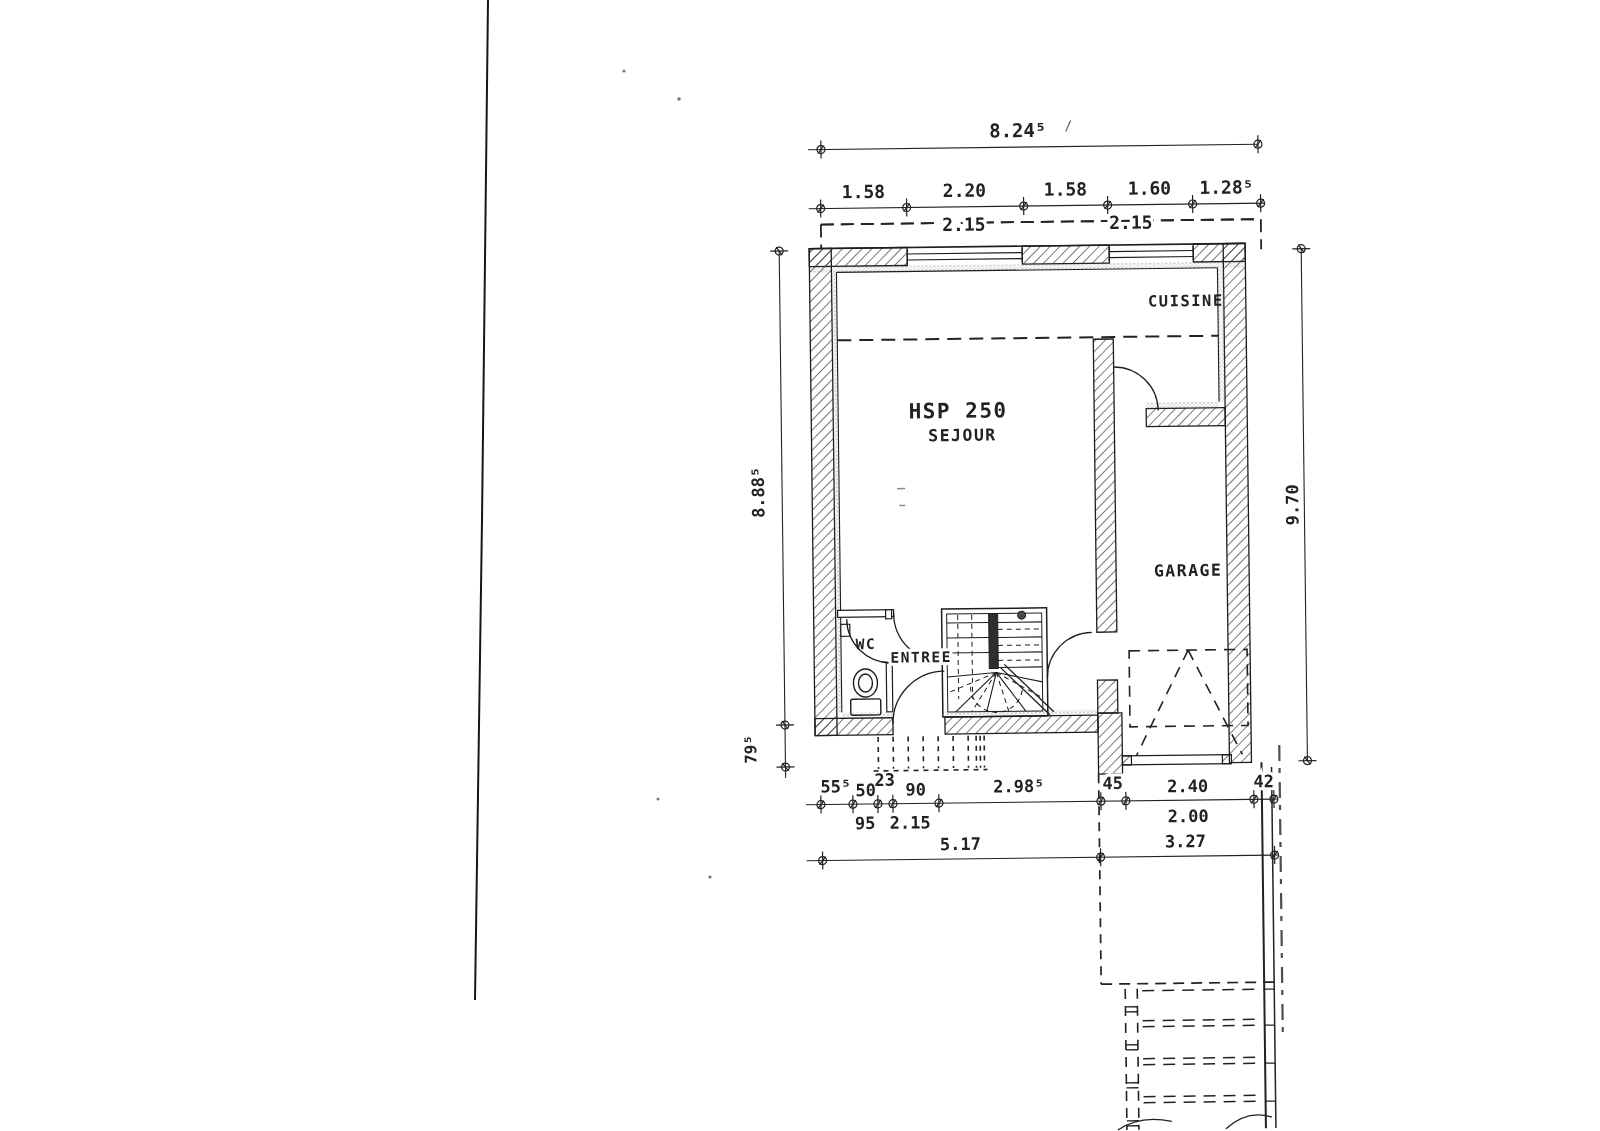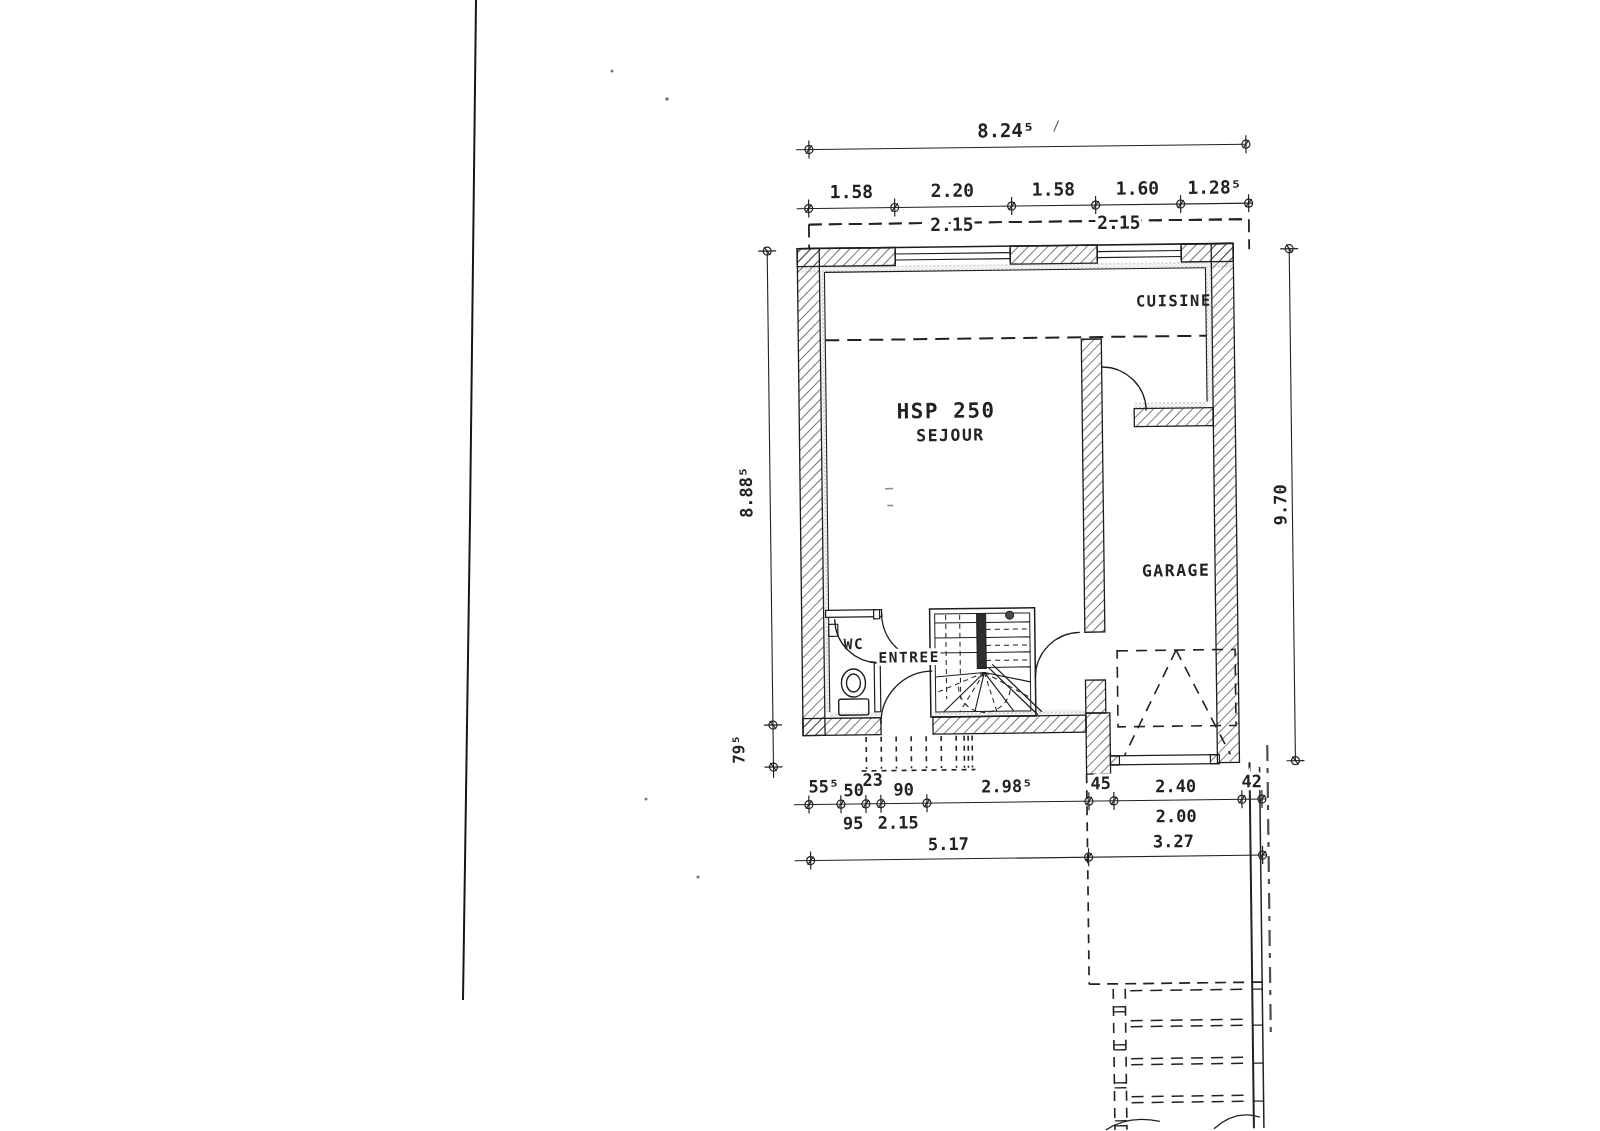--- a/index.html
+++ b/index.html
@@ -1,17 +1,17 @@
 <!DOCTYPE html>
 <html style="--ink: #222222; --paper: #ffffff;"><head>
 <meta charset="utf-8">
 <style>
   :root { --ink:#222; --paper:#ffffff; }
   html,body { margin:0; padding:0; background:var(--paper); }
-  .page { width:1308px; height:1131px; position:relative; background:var(--paper); overflow:hidden; }
+  .page { width:1308px; height:1131px; position:relative; background:var(--paper); overflow:hidden;margin-left:12px; }
   svg { display:block; }
   text { font-family:"DejaVu Sans Mono","Liberation Mono",monospace; fill:var(--ink); }
   .roomlbl { letter-spacing:1.5px; font-weight:bold; }
   .dimlbl  { font-weight:bold; }
   .halo { stroke:#ffffff; stroke-width:6px; paint-order:stroke fill; }
 </style>
 </head>
 <body>
 
 <div class="page">

